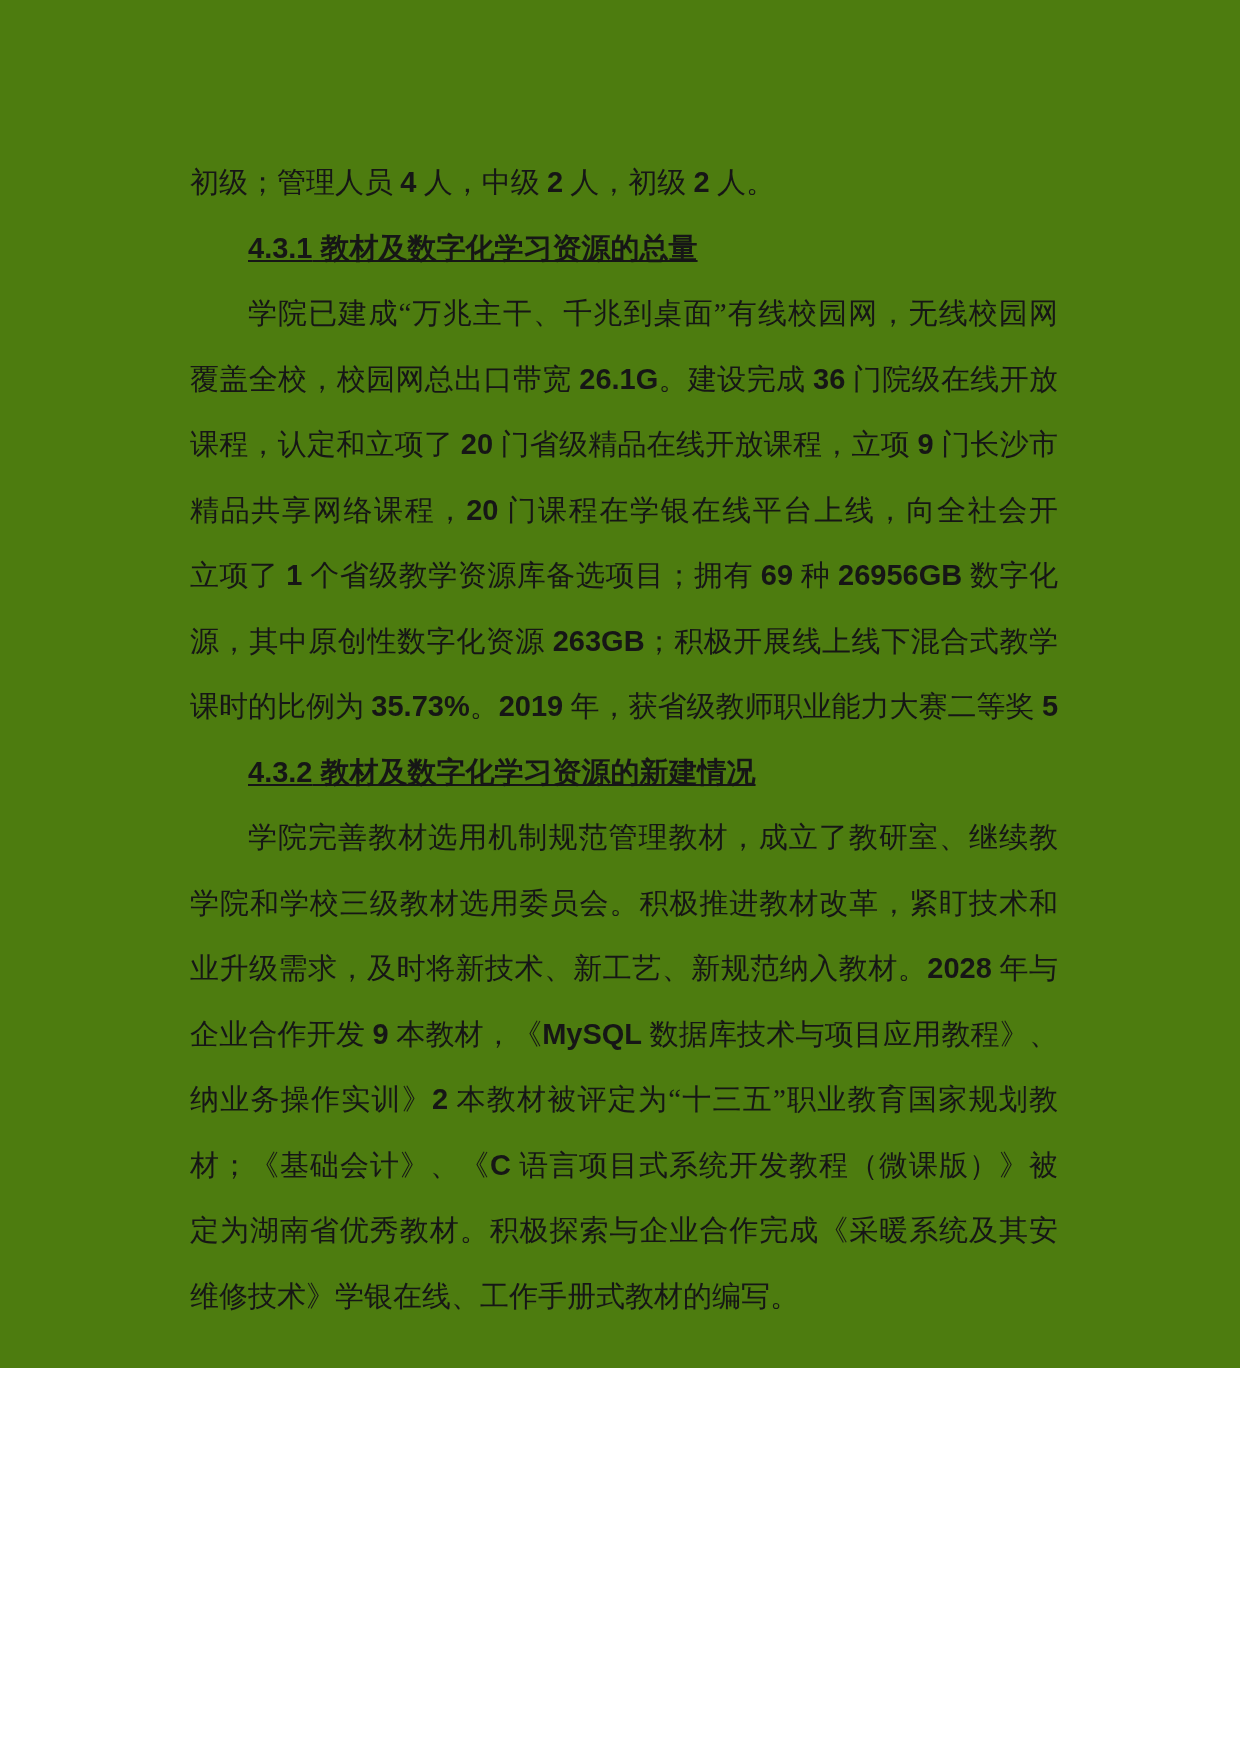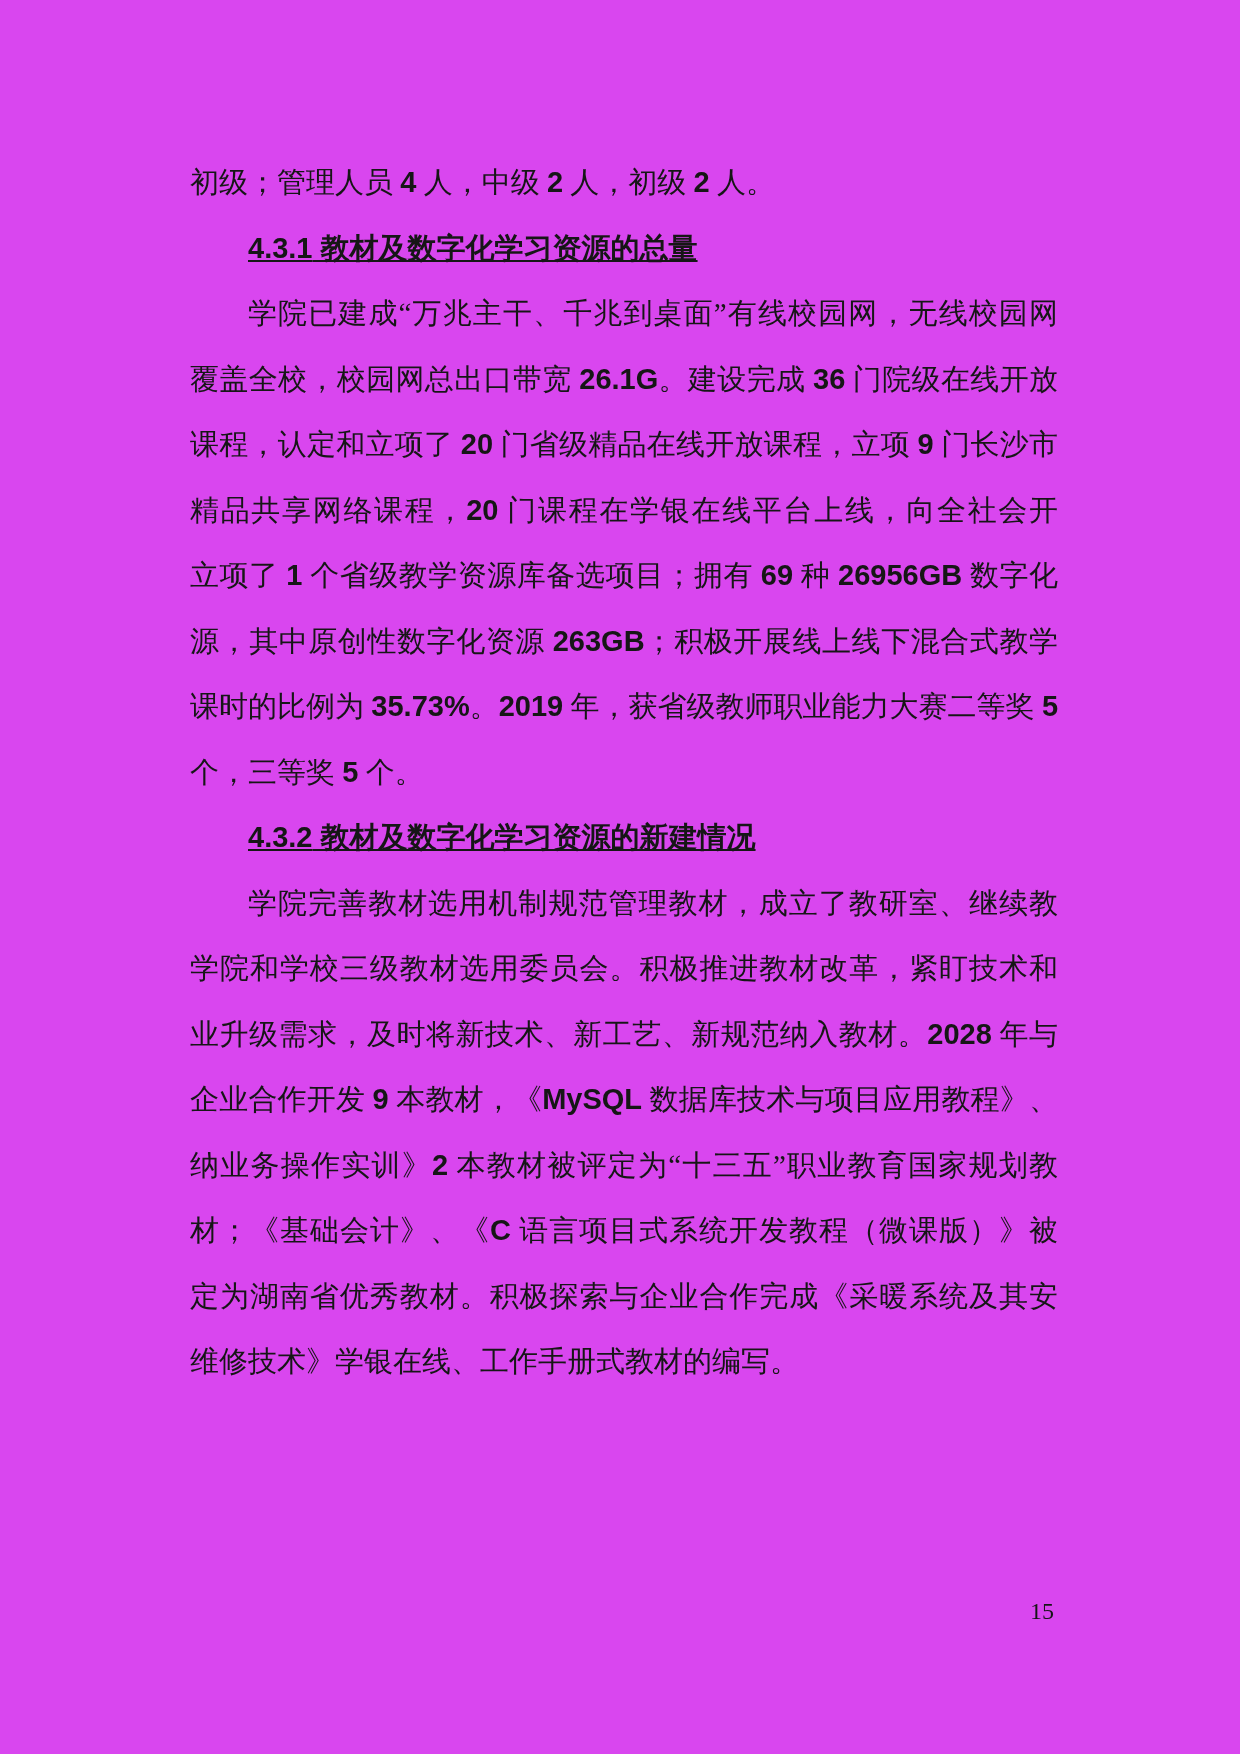--- a/index.html
+++ b/index.html
@@ -4,22 +4,22 @@
 <title>Document Page</title>
 <style>
   html, body {
     margin: 0;
     padding: 0;
     background: #ffffff;
   }
   .page {
     position: relative;
     width: 1240px;
-    height: 1754px;
-    background: #d946ef;
+    height: 1368px;
+    background: #4d7c0f;
     color: #161616;
     font-family: "Liberation Serif", serif;
     overflow: hidden;
   }
   .content {
     position: absolute;
     left: 190px;
     right: 182px;
     top: 150px;
   }
@@ -87,21 +87,20 @@
         <div class="line first last"><span class="latin">4.3.1</span> 教材及数字化学习资源的总量</div>
       </div>
       <div class="block paragraph">
         <div class="line first">学院已建成“万兆主干、千兆到桌面”有线校园网，无线校园网</div>
         <div class="line">覆盖全校，校园网总出口带宽 <span class="latin">26.1G</span>。建设完成 <span class="latin">36</span> 门院级在线开放</div>
         <div class="line">课程，认定和立项了 <span class="latin">20</span> 门省级精品在线开放课程，立项 <span class="latin">9</span> 门长沙市</div>
         <div class="line">精品共享网络课程，<span class="latin">20</span> 门课程在学银在线平台上线，向全社会开放，</div>
         <div class="line">立项了 <span class="latin">1</span> 个省级教学资源库备选项目；拥有 <span class="latin">69</span> 种 <span class="latin">26956GB</span> 数字化资</div>
         <div class="line">源，其中原创性数字化资源 <span class="latin">263GB</span>；积极开展线上线下混合式教学改</div>
         <div class="line">课时的比例为 <span class="latin">35.73%</span>。<span class="latin">2019</span> 年，获省级教师职业能力大赛二等奖 <span class="latin">5</span></div>
-        <div class="line last">个，三等奖 <span class="latin">5</span> 个。</div>
       </div>
       <div class="block heading-3">
         <div class="line first last"><span class="latin">4.3.2</span> 教材及数字化学习资源的新建情况</div>
       </div>
       <div class="block paragraph">
         <div class="line first">学院完善教材选用机制规范管理教材，成立了教研室、继续教育</div>
         <div class="line">学院和学校三级教材选用委员会。积极推进教材改革，紧盯技术和产</div>
         <div class="line">业升级需求，及时将新技术、新工艺、新规范纳入教材。<span class="latin">2028</span> 年与</div>
         <div class="line">企业合作开发 <span class="latin">9</span> 本教材，《<span class="latin">MySQL</span> 数据库技术与项目应用教程》、《出</div>
         <div class="line">纳业务操作实训》<span class="latin">2</span> 本教材被评定为“十三五”职业教育国家规划教</div>

